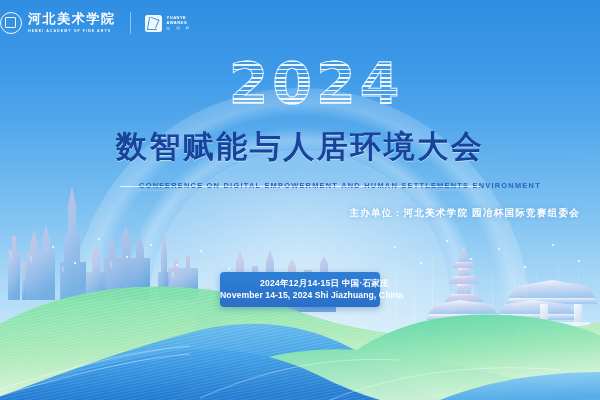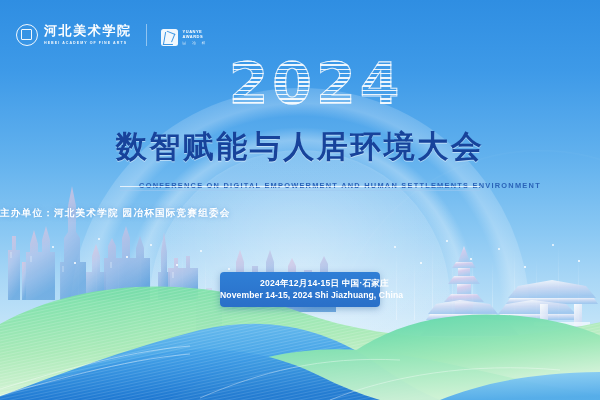--- a/index.html
+++ b/index.html
@@ -42,21 +42,21 @@
     background:radial-gradient(circle at 50% 50%, rgba(255,255,255,0) 70%, rgba(255,255,255,0.22) 74%, rgba(255,255,255,0) 80%);
   }
   .sidearc-l{
     left:-190px;top:170px;width:400px;height:400px;
     background:radial-gradient(circle at 50% 50%, rgba(255,255,255,0) 72%, rgba(255,255,255,0.18) 76%, rgba(255,255,255,0) 82%);
   }
 
   
   #header{
     position:absolute;left:0;top:0;width:600px;height:46px;
-    display:flex;align-items:flex-end;padding-left:16px;box-sizing:border-box;z-index:40;
+    display:flex;align-items:center;box-sizing:border-box;z-index:40;
   }
   .logo-group{display:flex;align-items:center;}
   .seal{
     width:20px;height:20px;border-radius:50%;border:1.4px solid rgba(255,255,255,.92);
     position:relative;flex:0 0 auto;
   }
   .seal:before{
     content:"";position:absolute;left:4.2px;top:4.2px;width:9px;height:9px;
     border:1.3px solid rgba(255,255,255,.92);border-radius:1px;
   }
@@ -123,21 +123,21 @@
     display:inline-block;
     font-size:7.4px;font-weight:700;letter-spacing:1.25px;color:#2a63b8;
     padding-bottom:3px;white-space:nowrap;
   }
   .rule{
     position:absolute;left:50%;top:186px;margin-left:-180px;width:360px;height:3px;
     border-top:1px solid rgba(255,255,255,.75);
     border-bottom:1px solid rgba(160,200,240,.55);
   }
   .organizer{
-    position:absolute;left:0;top:207px;width:580px;text-align:left;
+    position:absolute;left:0;top:207px;width:580px;text-align:right;
     font-size:9.6px;font-weight:700;color:#ffffff;letter-spacing:1.2px;
     text-shadow:0 0 4px rgba(70,140,215,.55);
   }
   .datebox{
     position:absolute;left:50%;top:272px;margin-left:-80px;
     width:160px;padding:5px 0 6px;border-radius:4px;
     background:linear-gradient(180deg,#2f7fd6 0%,#2a6fc8 100%);
     box-shadow:0 2px 7px rgba(30,80,150,.35);
     text-align:center;
   }

